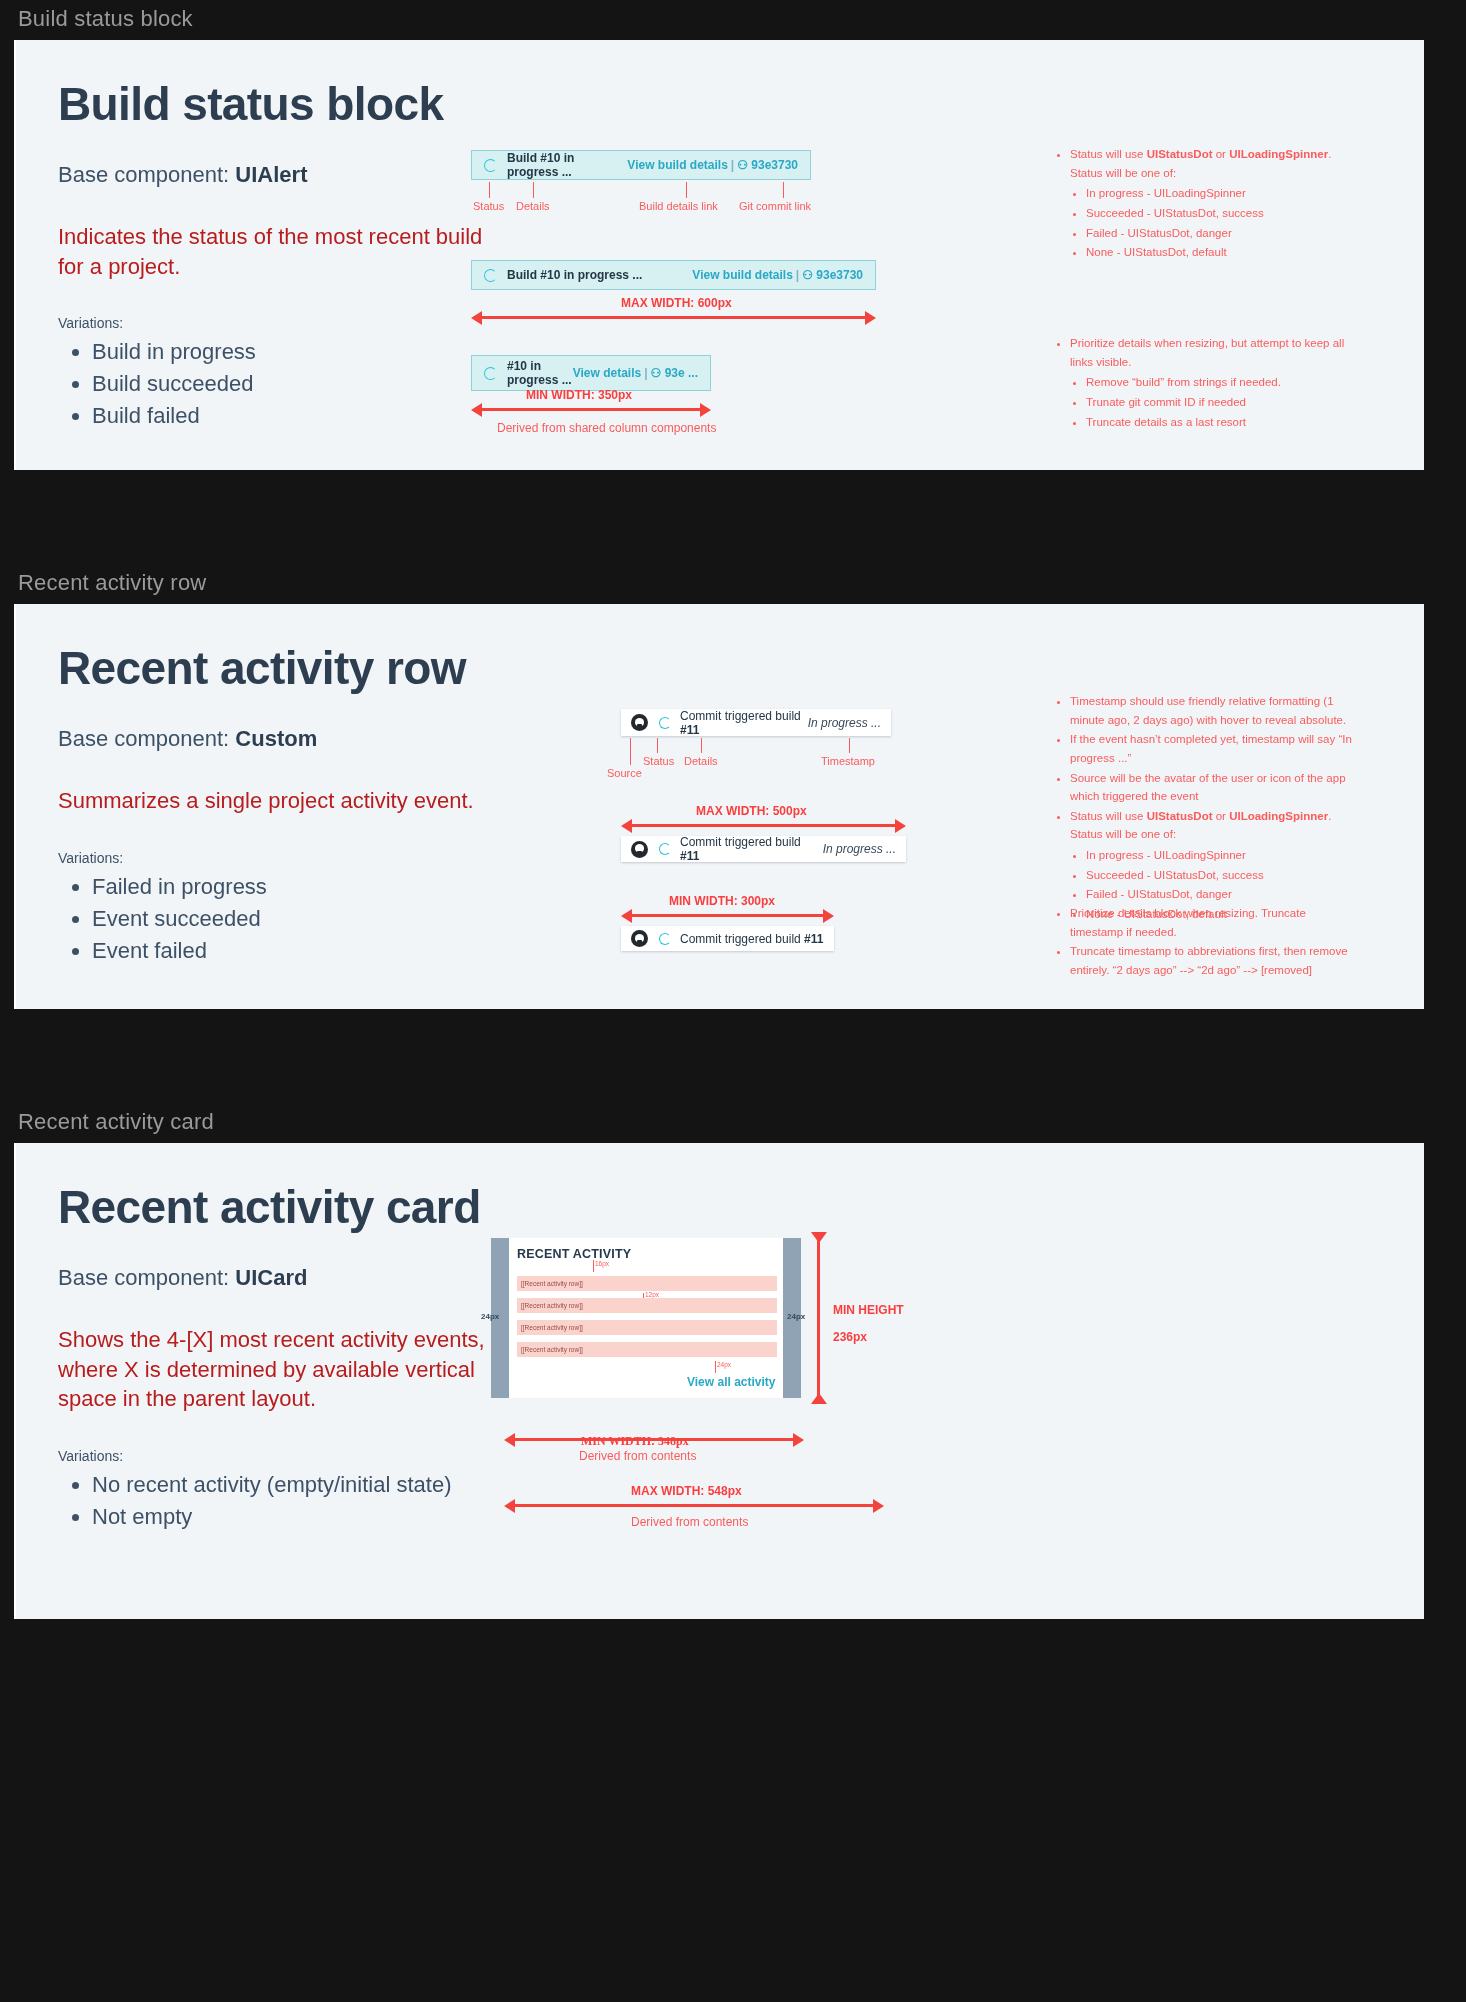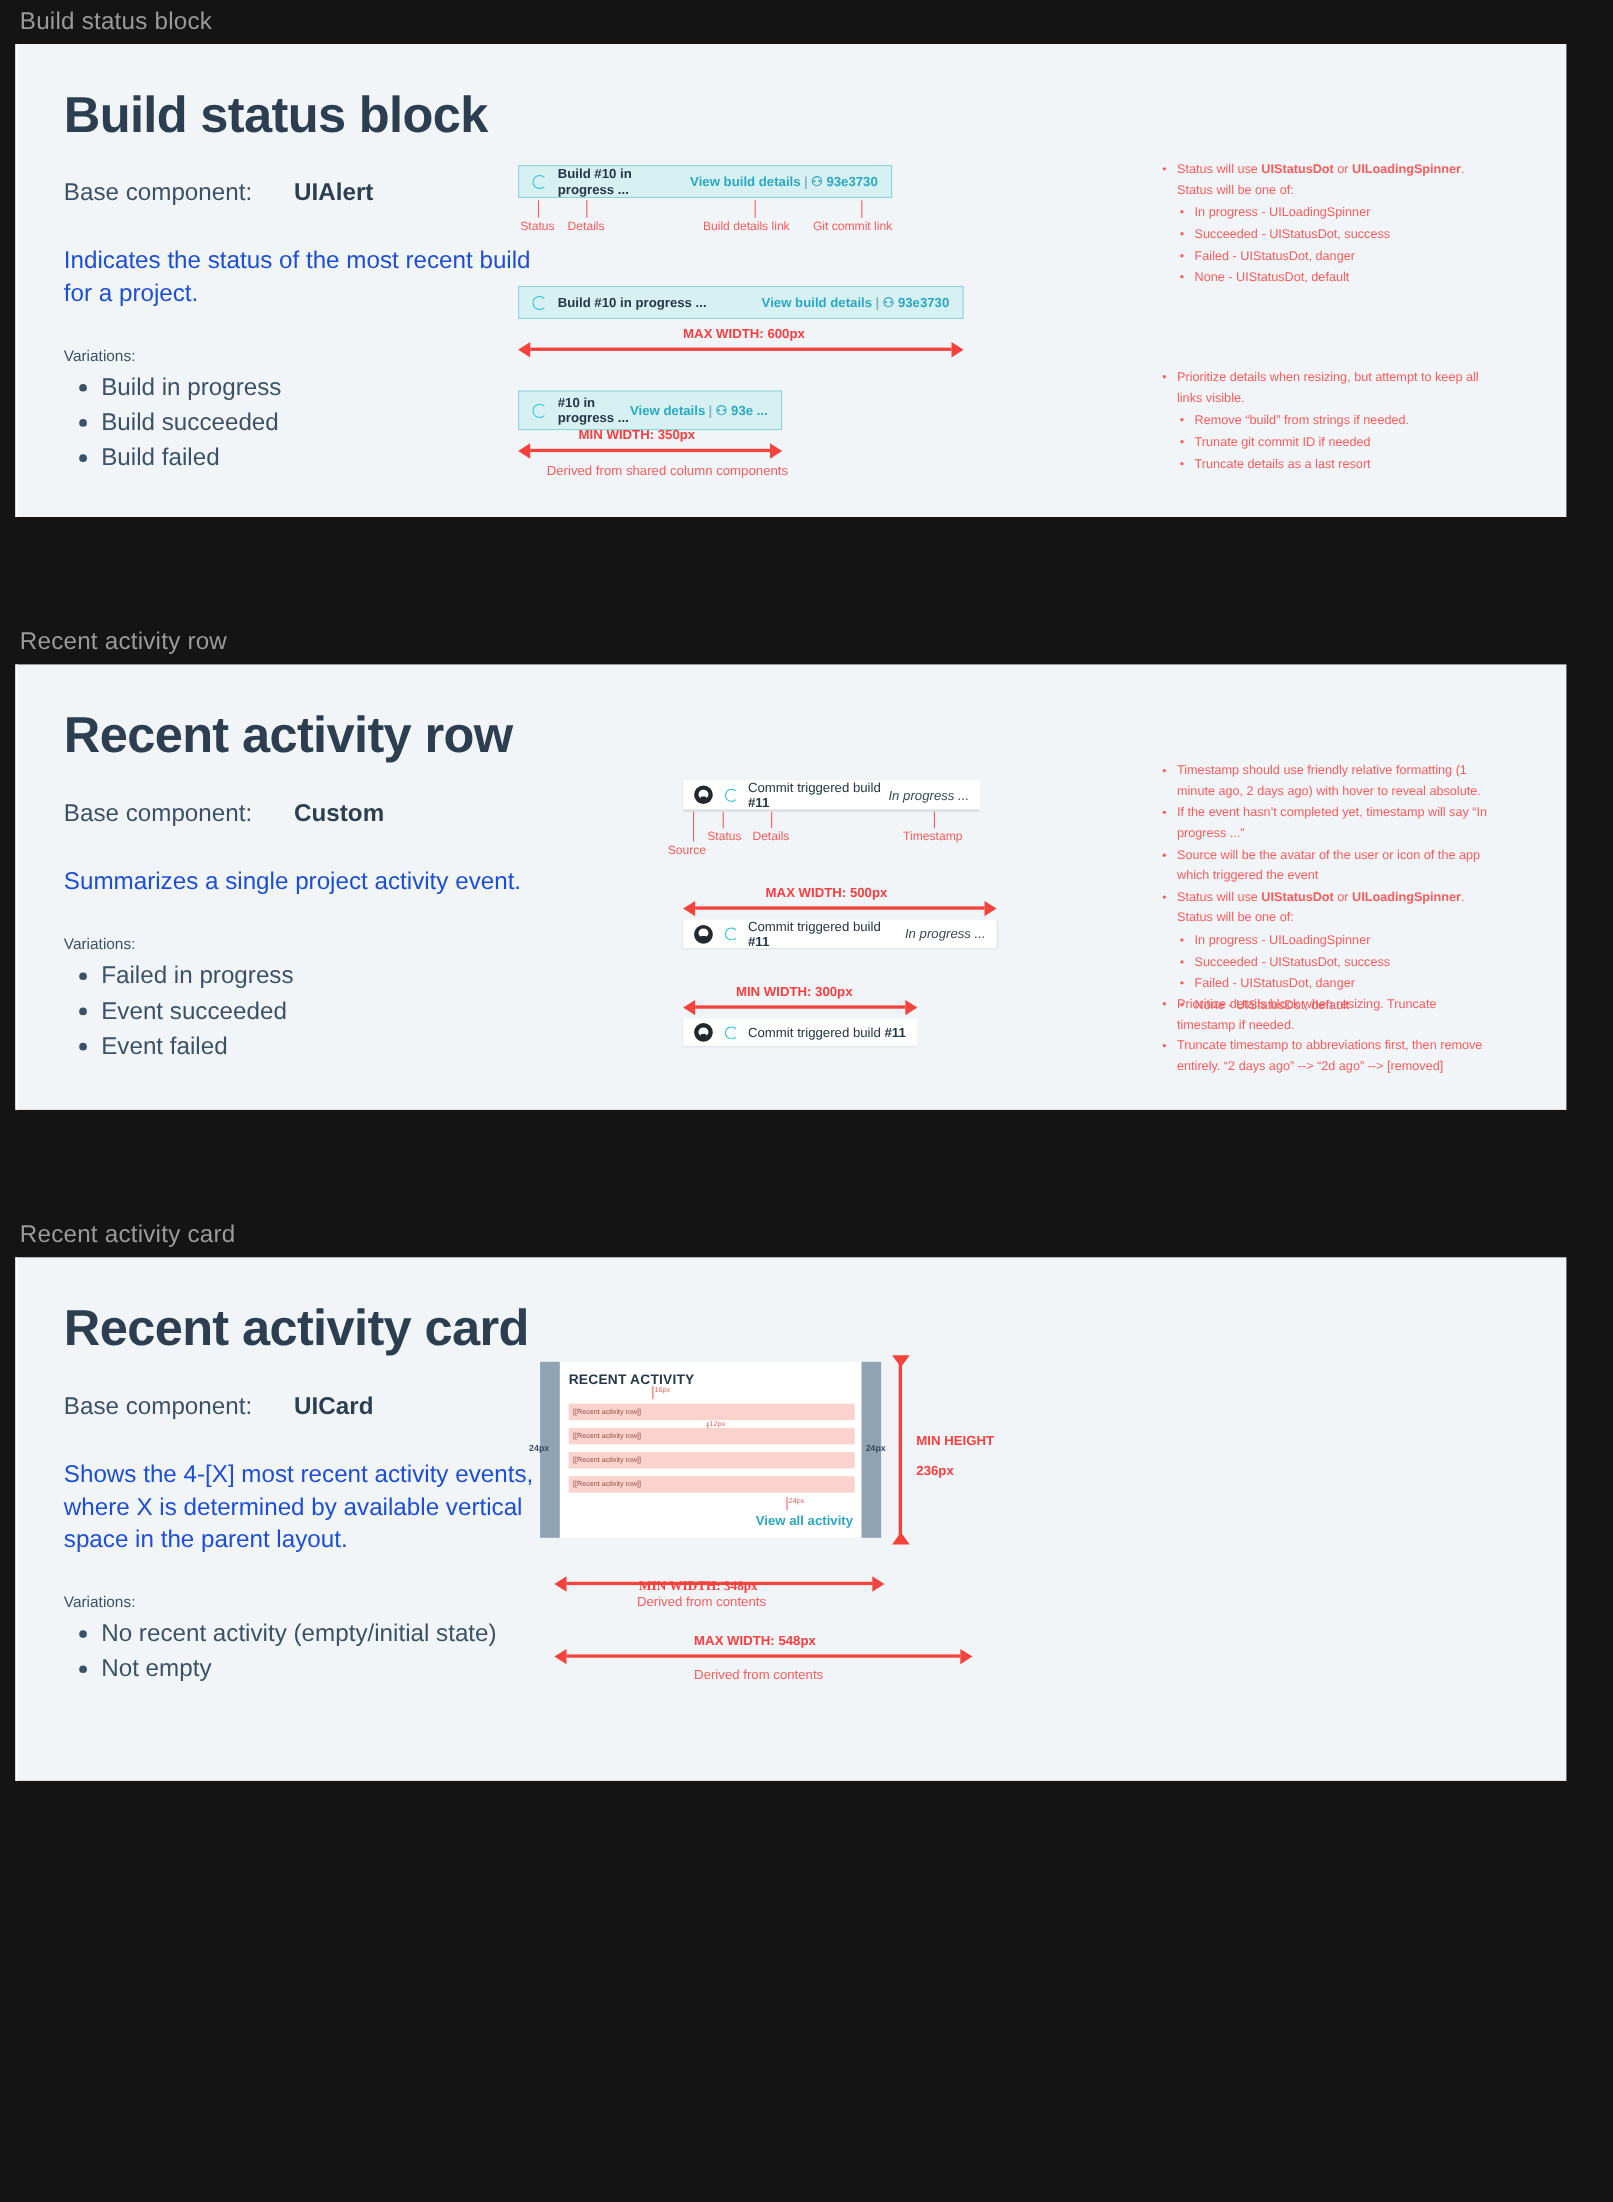--- a/index.html
+++ b/index.html
@@ -21,22 +21,22 @@
   }
   .slide-inner{position:relative;width:100%;height:100%;}
 
   
   .leftcol{position:absolute;left:42px;top:40px;width:430px;color:#32465a;}
   .slide-title{
     font-size:46px;font-weight:700;color:#2c3e50;margin:0 0 34px 0;
     letter-spacing:-.6px;line-height:1.05;
   }
   .base-line{font-size:22px;color:#3d5166;margin-bottom:34px;font-weight:400;}
-  .base-line b{font-weight:700;color:#2c3e50;margin-left:32px;}
-  .desc{font-size:22px;line-height:1.34;color:#1d4ed8;margin-bottom:34px;}
+  .base-line b{font-weight:700;color:#2c3e50;}
+  .desc{font-size:22px;line-height:1.34;color:#b91c1c;margin-bottom:34px;}
   .variations-label{font-size:14px;color:#3d5166;margin-bottom:6px;}
   ul.variations{margin:0;padding-left:34px;}
   ul.variations li{font-size:22px;line-height:1.36;color:#3d5166;margin-bottom:2px;}
 
   
   .notes{position:absolute;color:#fa5c5c;font-size:11.5px;line-height:1.62;}
   .notes ul{margin:0;padding-left:14px;list-style:disc;}
   .notes ul ul{padding-left:16px;margin-top:2px;}
   .notes li{margin-bottom:1px;}
   .notes b{font-weight:700;}

